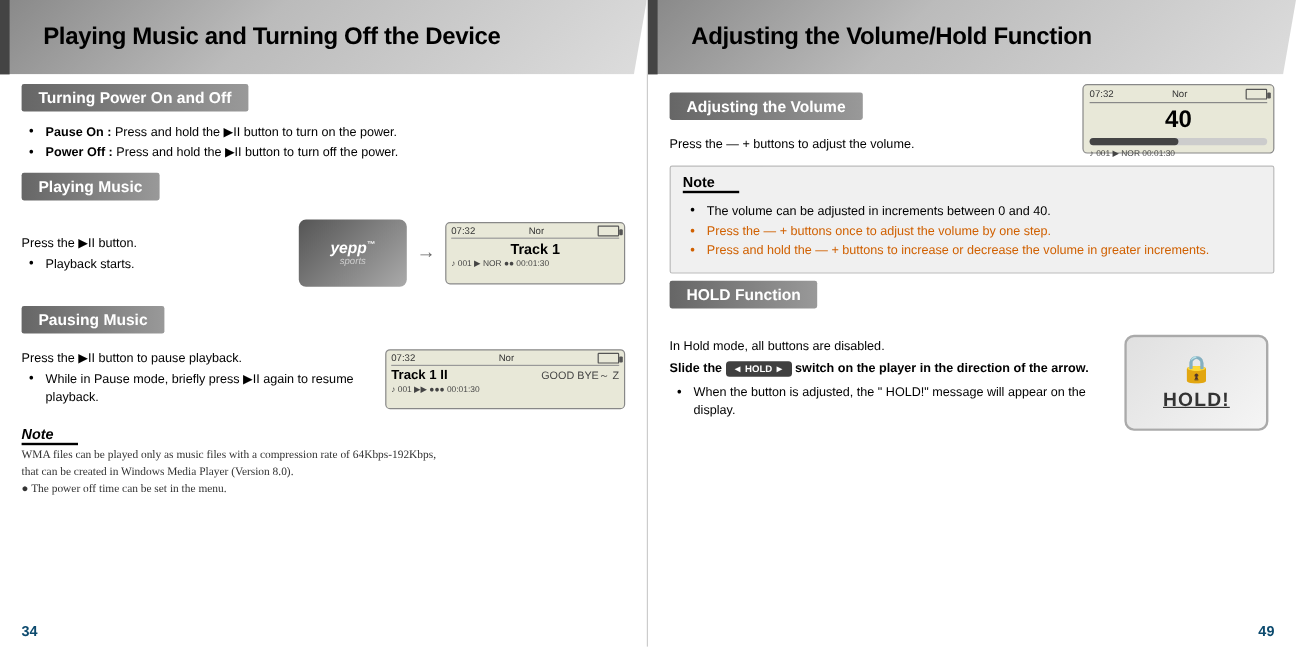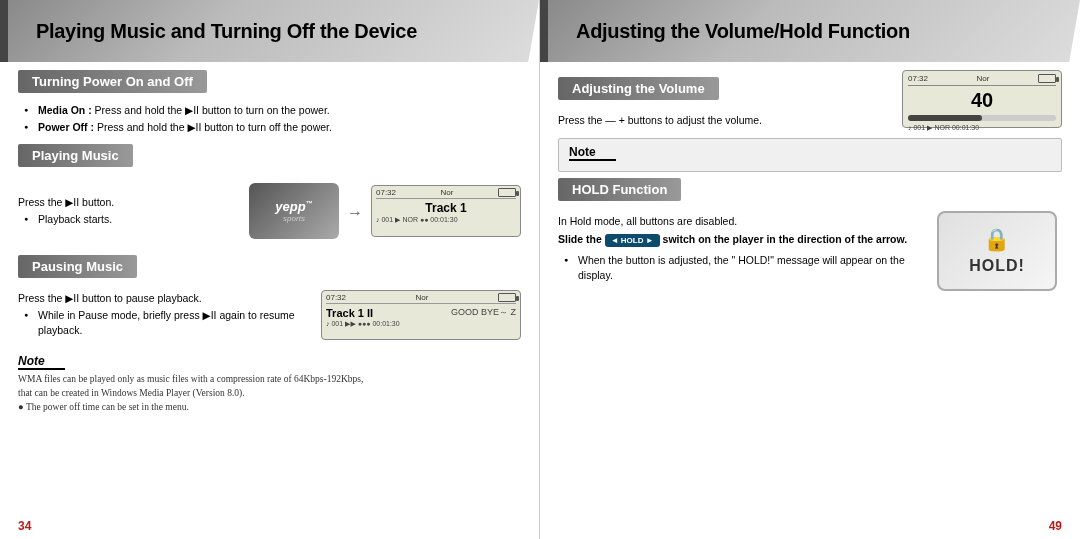--- a/index.html
+++ b/index.html
@@ -225,21 +225,21 @@
       color: #333;
       margin-bottom: 1px;
       font-family: Liberation Serif, serif;
     }
     
     .page-number {
       position: absolute;
       bottom: 6px;
       font-size: 12px;
       font-weight: bold;
-      color: #b91c1c;
+      color: #0c4a6e;
     }
     .page-number-left { left: 18px; }
     .page-number-right { right: 18px; }
     
     .pause-screen {
       width: 200px;
       height: 50px;
       border: 1.5px solid #888;
       border-radius: 4px;
       background: #e8e8d8;
@@ -321,31 +321,31 @@
     .vol-bottom {
       display: flex;
       gap: 2px;
       font-size: 7px;
       color: #444;
     }
     
     .hold-switch {
       display: inline-flex;
       align-items: center;
-      background: #0c4a6e;
+      background: #404040;
       color: #fff;
       font-size: 8px;
       padding: 2px 6px;
       border-radius: 3px;
       gap: 2px;
     }
     .right-sections {
       display: flex;
       gap: 12px;
-      margin-top: 4px;
+      margin-top: 16px;
     }
     .right-hold-left {
       flex: 1;
     }
     .right-hold-right {
       width: 130px;
       display: flex;
       align-items: center;
       justify-content: center;
     }
@@ -360,21 +360,21 @@
       <div class="page-header-bg"></div>
       <div class="page-header-accent"></div>
       <span class="page-header-title">Playing Music and Turning Off the Device</span>
     </div>
 
     <div class="content-area">
 
       <div class="section">
         <div class="section-header">Turning Power On and Off</div>
         <ul class="bullet-list">
-          <li><b>Media On :</b> <span>Press and hold the ▶II button to turn on the power.</span></li>
+          <li><b>Pause On :</b> <span>Press and hold the ▶II button to turn on the power.</span></li>
           <li><b>Power Off :</b> <span>Press and hold the ▶II button to turn off the power.</span></li>
         </ul>
       </div>
 
       <div class="section">
         <div class="section-header">Playing Music</div>
         <div style="display:flex; align-items:center; gap:10px; margin-top:4px;">
           <div style="flex:1;">
             <p class="press-text">Press the ▶II button.</p>
             <ul class="bullet-list">
@@ -461,40 +461,45 @@
             <div class="vol-bar">
                 <div class="vol-bar-fill"></div>
               </div>
             <div class="vol-bottom">♪ 001 ▶ NOR  00:01:30</div>
           </div>
         </div>
       </div>
 
       <div class="volume-note">
         <div class="volume-note-title">Note</div>
+        <ul class="bullet-list">
+          <li>The volume can be adjusted in increments between 0 and 40.</li>
+          <li style="color: #d06000;">Press the —  + buttons once to adjust the volume by one step.</li>
+          <li style="color: #d06000; padding-left:14px;">Press and hold the —  + buttons to increase or decrease the volume in greater increments.</li>
+        </ul>
       </div>
 
       <div class="section">
         <div class="section-header">HOLD Function</div>
         <div class="right-sections">
           <div class="right-hold-left">
             <p class="press-text">In Hold mode, all buttons are disabled.</p>
             <p class="press-text" style="margin-top:6px; font-weight:bold; font-size:10.5px;">
               <span>Slide the</span>
               <span class="hold-switch">◄ HOLD ►</span>
               <span>switch on the player in the direction of the arrow.</span>
             </p>
             <ul class="bullet-list" style="margin-top:6px;">
               <li>When the button is adjusted, the " HOLD!" message will appear on the display.</li>
             </ul>
           </div>
           <div class="right-hold-right">
             <div class="hold-box">
               <span class="hold-lock-icon">🔒</span>
-              <span style="font-size:16px; font-weight:bold; letter-spacing:1px;">HOLD!</span>
+              <span style="font-size:16px; font-weight:bold; letter-spacing:1px;text-decoration:underline;">HOLD!</span>
             </div>
           </div>
         </div>
       </div>
 
     </div>
 
     <span class="page-number page-number-right">49</span>
   </div>
 </div>

